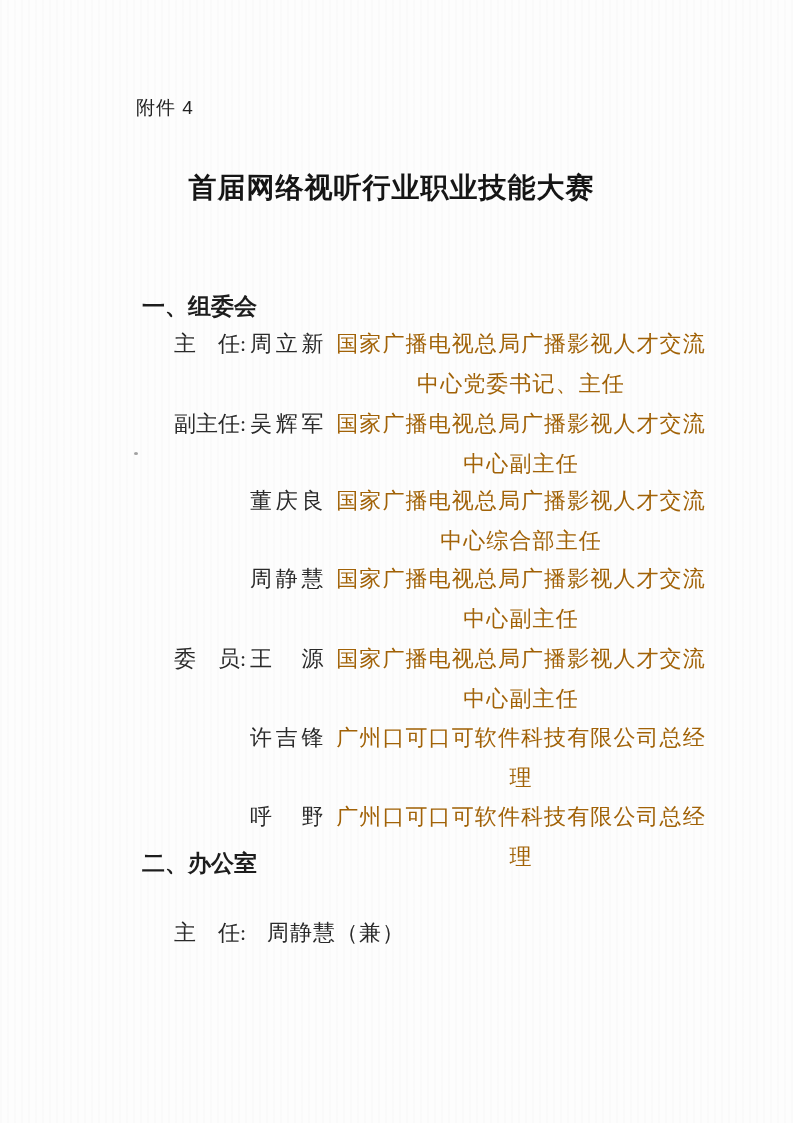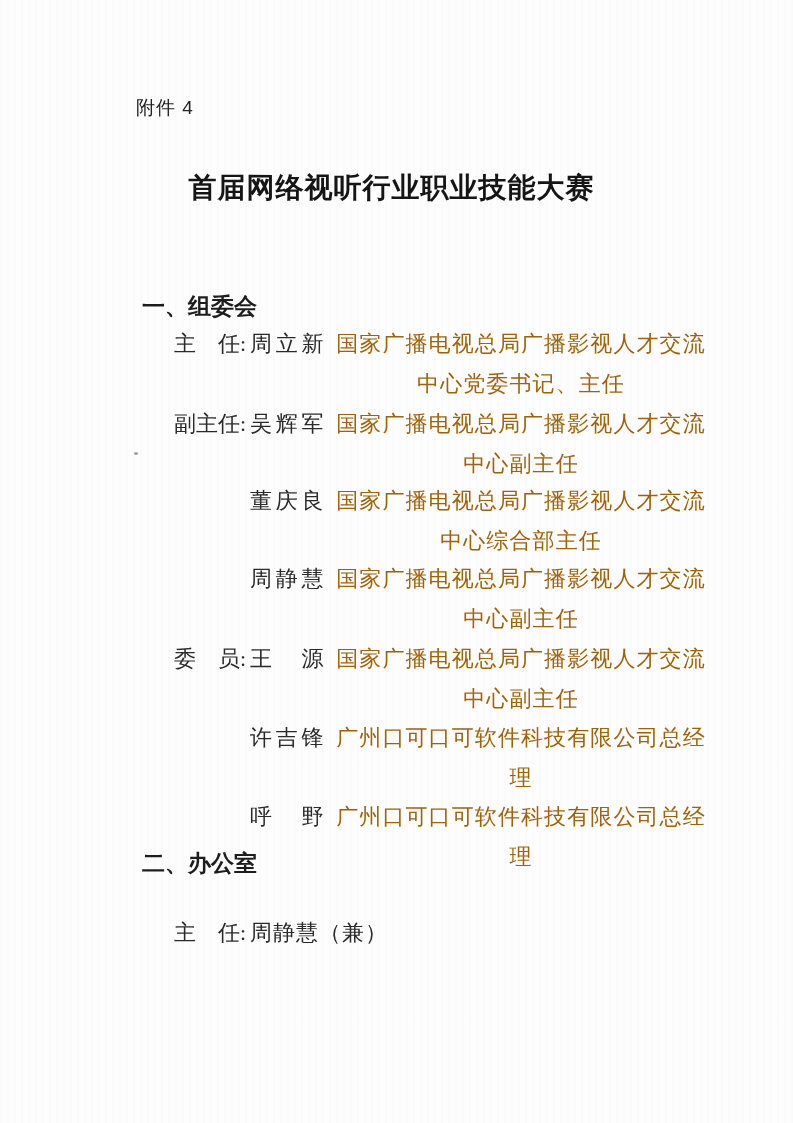--- a/index.html
+++ b/index.html
@@ -51,20 +51,21 @@
   }
   .row .name{
     display:inline-block;width:74px;
     text-align:justify;text-align-last:justify;
     vertical-align:top;letter-spacing:0.5px;
   }
   .row .name.wide{
     width:auto;min-width:74px;
     text-align:left;text-align-last:left;
     letter-spacing:1px;
+    margin-left:17px;
   }
   .row .desc{
     display:inline-block;width:372px;margin-left:11px;
     vertical-align:top;
     letter-spacing:1.1px;line-height:40px;
     white-space:normal;text-align:center;
     color:#a16207;
   }
   .ink-speck{
     position:absolute;left:134px;top:452px;

